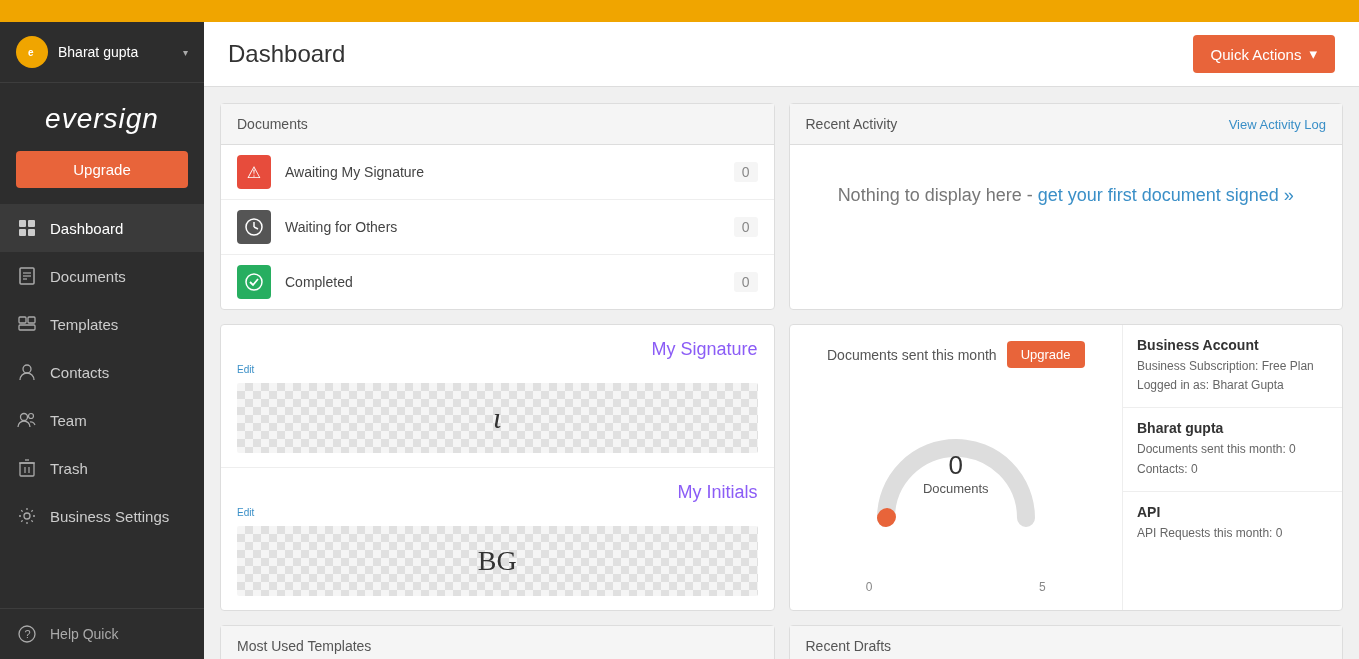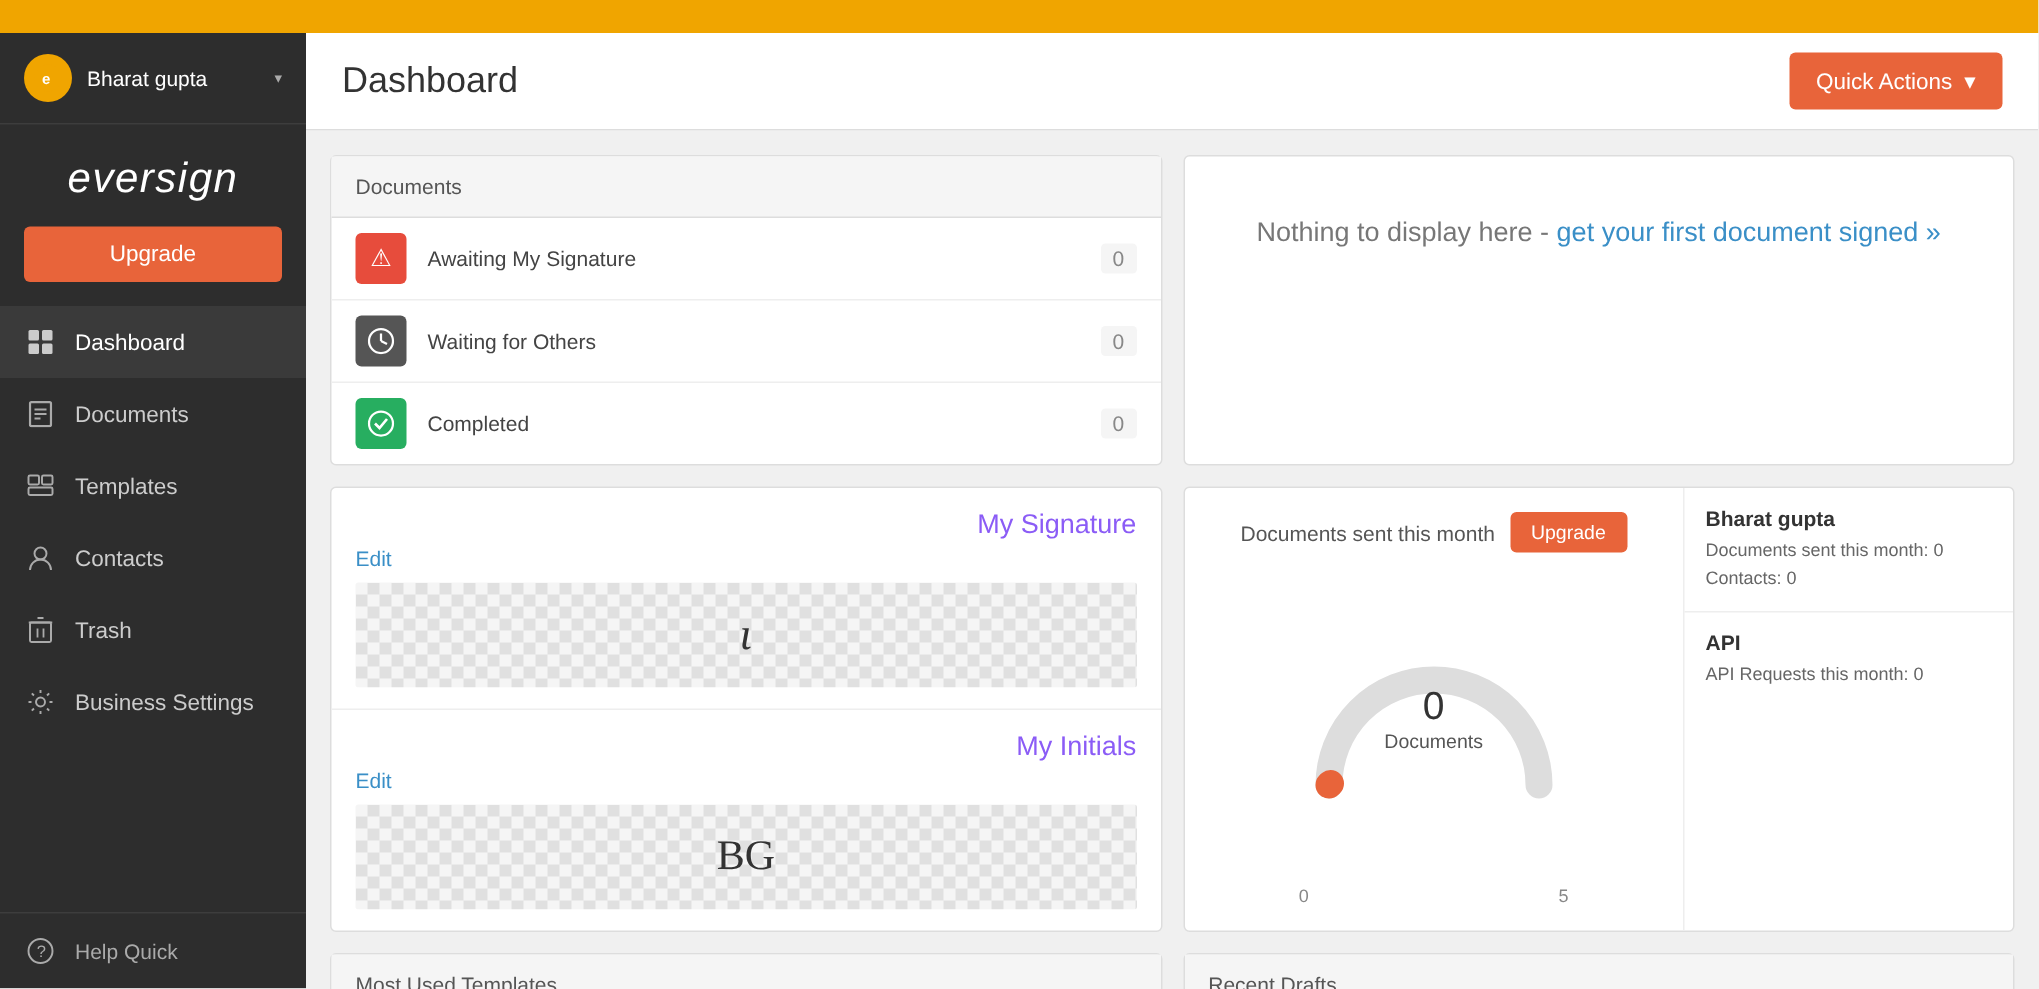--- a/index.html
+++ b/index.html
@@ -289,21 +289,21 @@
 
     .sig-label {
       font-size: 18px;
       color: #8b5cf6;
       margin-bottom: 4px;
       text-align: right;
     }
 
     .sig-edit {
       color: #3a8fc7;
-      font-size: 14px;
+      font-size: 10px;
       cursor: pointer;
       margin-bottom: 8px;
     }
 
     .sig-preview {
       background: repeating-conic-gradient(#e0e0e0 0% 25%, #f5f5f5 0% 50%) 0 0/16px 16px;
       height: 70px;
       border-radius: 2px;
       display: flex;
       align-items: center;
@@ -498,20 +498,31 @@
         <span>Templates</span>
       </div>
       <div class="nav-item">
         <span class="nav-icon">
           <svg width="18" height="18" viewBox="0 0 18 18" fill="none">
             <circle cx="9" cy="6" r="4" stroke="#aaa" stroke-width="1.3" fill="none"></circle>
             <path d="M2 17c0-3.866 3.134-7 7-7s7 3.134 7 7" stroke="#aaa" stroke-width="1.3" fill="none"></path>
           </svg>
         </span>
         <span>Contacts</span>
+      </div>
+      <div class="nav-item">
+        <span class="nav-icon">
+          <svg width="20" height="16" viewBox="0 0 20 16" fill="none">
+            <circle cx="7" cy="5" r="3.5" stroke="#aaa" stroke-width="1.3" fill="none"></circle>
+            <path d="M1 15c0-3.3 2.7-6 6-6s6 2.7 6 6" stroke="#aaa" stroke-width="1.3" fill="none"></path>
+            <circle cx="14" cy="4" r="2.5" stroke="#aaa" stroke-width="1.2" fill="none"></circle>
+            <path d="M13 10c1.5-.6 4 .5 5 3" stroke="#aaa" stroke-width="1.2" fill="none"></path>
+          </svg>
+        </span>
+        <span>Team</span>
       </div>
       <div class="nav-item">
         <span class="nav-icon">
           <svg width="16" height="18" viewBox="0 0 16 18" fill="none">
             <rect x="1" y="4" width="14" height="13" rx="1" stroke="#aaa" stroke-width="1.3" fill="none"></rect>
             <line x1="0" y1="4" x2="16" y2="4" stroke="#aaa" stroke-width="1.3"></line>
             <line x1="6" y1="1" x2="10" y2="1" stroke="#aaa" stroke-width="1.3"></line>
             <line x1="6" y1="8" x2="6" y2="14" stroke="#aaa" stroke-width="1.2"></line>
             <line x1="10" y1="8" x2="10" y2="14" stroke="#aaa" stroke-width="1.2"></line>
           </svg>
@@ -579,20 +590,24 @@
                 <polyline points="5,9 8,12 13,6" stroke="white" stroke-width="1.8" fill="none"></polyline>
               </svg>
             </div>
             <span class="doc-label">Completed</span>
             <span class="doc-count">0</span>
           </div>
         </div>
       </div>
 
       <div class="card activity-card">
+        <div class="card-header">
+          <span>Recent Activity</span>
+          <a class="view-log-link">View Activity Log</a>
+        </div>
         <div class="activity-empty">
           <span>Nothing to display here - </span><span class="activity-link">get your first document signed »</span>
         </div>
       </div>
 
       <div class="card signature-card">
         <div class="sig-section">
           <div class="sig-label">My Signature</div>
           <div class="sig-edit">Edit</div>
           <div class="sig-preview">
@@ -627,20 +642,25 @@
                 <div class="gauge-label">Documents</div>
               </div>
             </div>
             <div class="gauge-range">
               <span>0</span>
               <span>5</span>
             </div>
           </div>
           <div class="sent-right">
             <div class="account-section">
+              <div class="account-title">Business Account</div>
+              <div class="account-info">Business Subscription: Free Plan</div>
+              <div class="account-info">Logged in as: Bharat Gupta</div>
+            </div>
+            <div class="account-section">
               <div class="account-title">Bharat gupta</div>
               <div class="account-info">Documents sent this month: 0</div>
               <div class="account-info">Contacts: 0</div>
             </div>
             <div class="account-section">
               <div class="account-title">API</div>
               <div class="account-info">API Requests this month: 0</div>
             </div>
           </div>
         </div>

